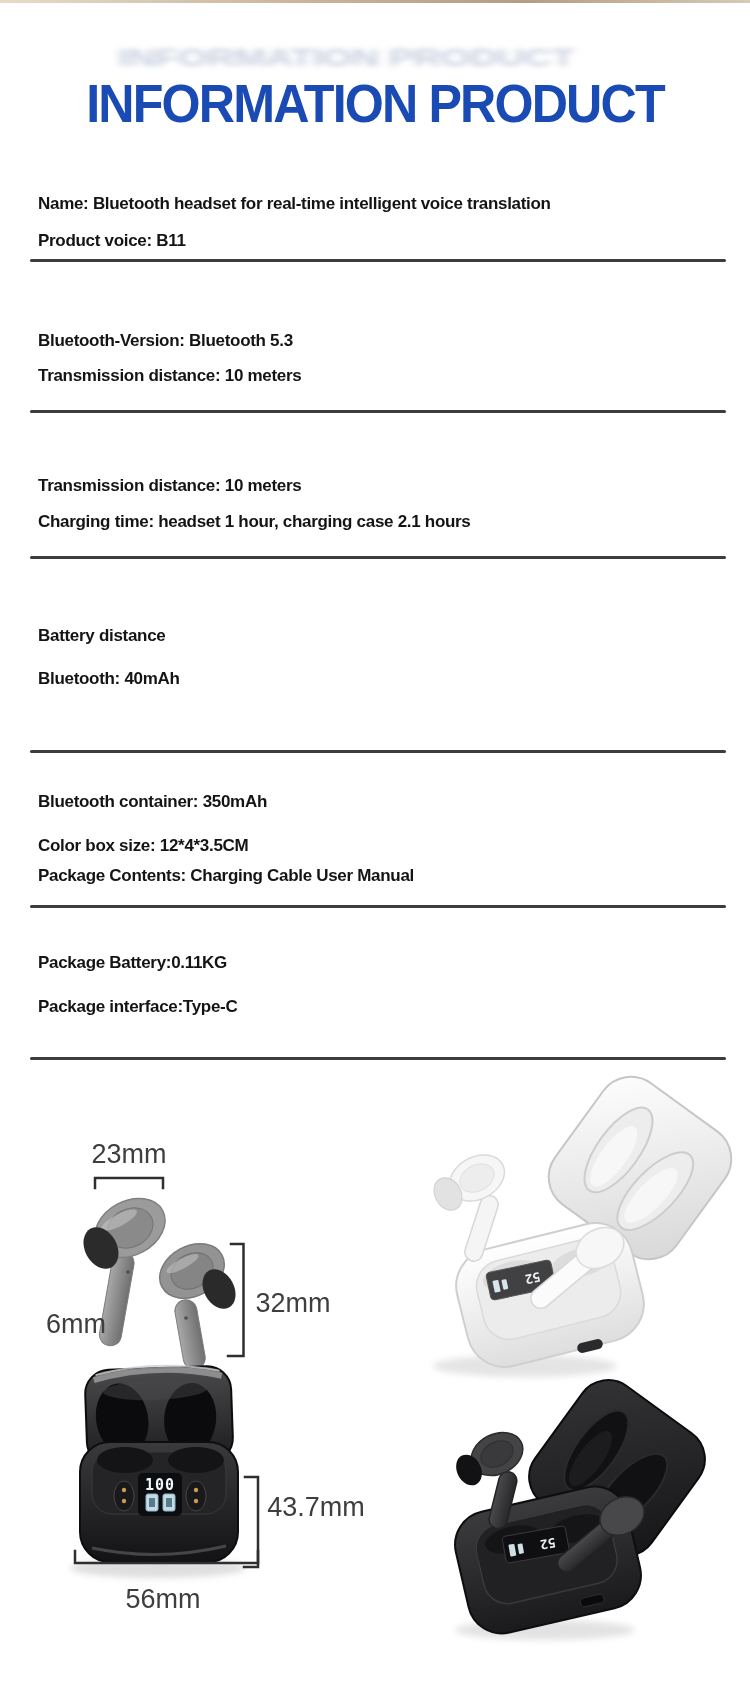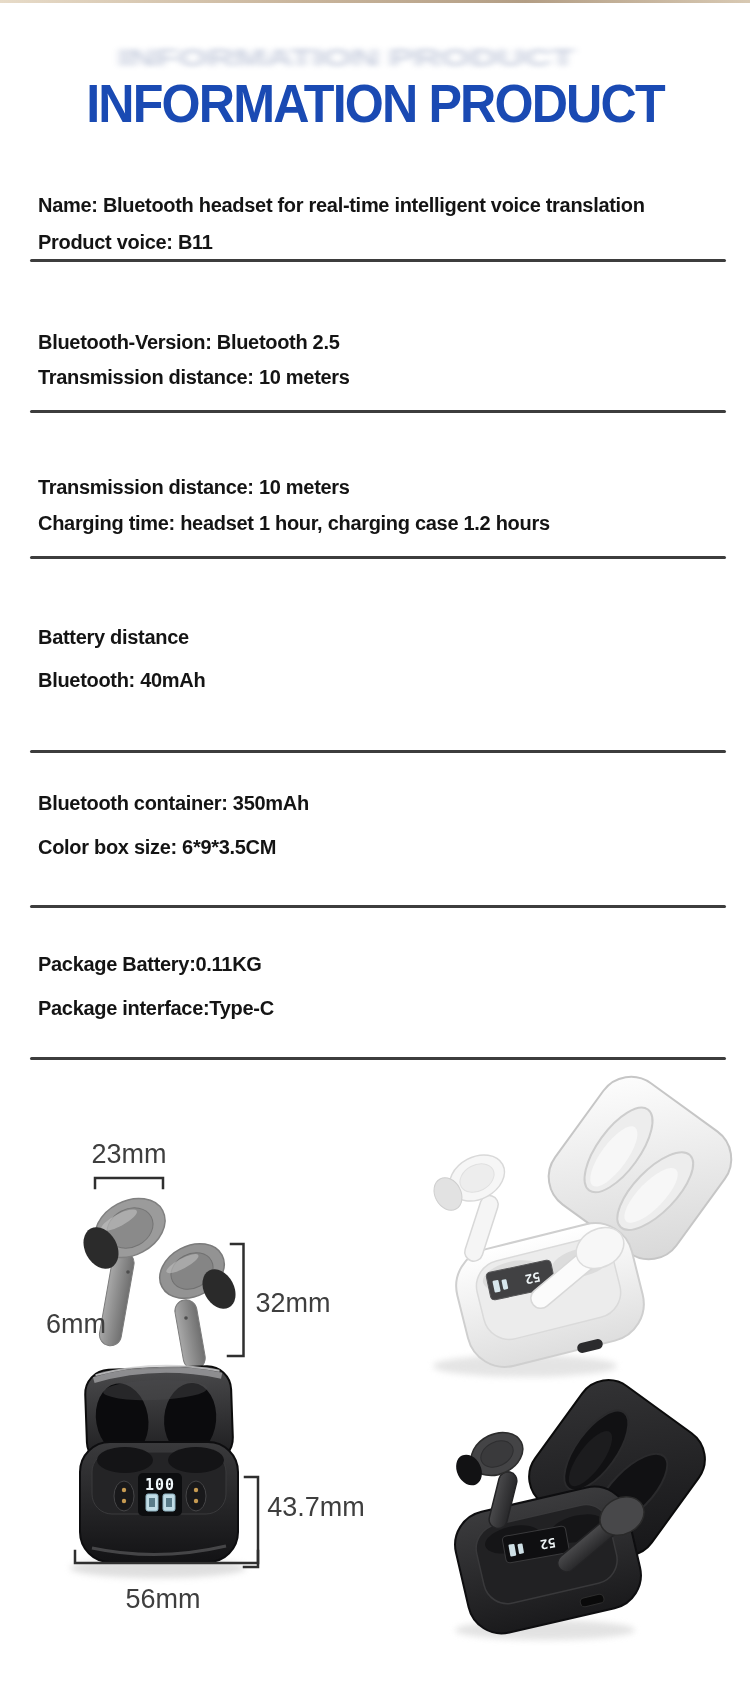--- a/index.html
+++ b/index.html
@@ -6,21 +6,21 @@
   .page{position:relative;width:750px;height:1685px;background:#ffffff;overflow:hidden;
         font-family:"Liberation Sans",sans-serif;}
   .topline{position:absolute;top:0;left:0;width:750px;height:3px;
            background:linear-gradient(to right,#e7dbc8,#c9b59c 40%,#b39e85 70%,#d8c9b3);}
   .ghost-title{position:absolute;top:44px;left:118px;font-size:44px;font-weight:700;
                letter-spacing:-1px;color:#7585ad;opacity:.38;filter:blur(5px);
                transform:scale(.88,.55);transform-origin:top left;white-space:nowrap;}
   .title{position:absolute;top:76px;left:0;width:750px;text-align:center;
          font-size:54px;line-height:1;font-weight:700;color:#1a4ab3;letter-spacing:-2px;
          transform:scaleX(.93);transform-origin:center;white-space:nowrap;margin:0;}
-  .spec{position:absolute;left:38px;margin:0;font-size:20px;font-weight:700;color:#141414;
+  .spec{position:absolute;left:38px;margin:0;font-size:17px;font-weight:700;color:#141414;
         letter-spacing:-.3px;white-space:nowrap;}
   .divider{position:absolute;left:30px;width:696px;height:3px;background:#3d3d3d;border-radius:2px;}
   .figure{position:absolute;top:1057px;left:0;}
   .dim-label{font-size:27px;fill:#3e3e3e;font-family:"Liberation Sans",sans-serif;}
   .bracket{fill:none;stroke:#2f2f2f;stroke-width:2.5;stroke-linecap:square;}
   .led-big{font-family:"DejaVu Sans Mono",monospace;font-size:15px;font-weight:bold;
            fill:#f0f8fb;letter-spacing:1px;}
   .led-small{font-family:"DejaVu Sans Mono",monospace;font-size:13px;font-weight:bold;fill:#eef4f6;}
 </style>
 </head>
@@ -30,34 +30,35 @@
 
   <div class="topline"></div>
 
   <div class="ghost-title">INFORMATION PRODUCT</div>
   <h1 class="title">INFORMATION PRODUCT</h1>
 
   <p class="spec" style="top:194px">Name: Bluetooth headset for real-time intelligent voice translation</p>
   <p class="spec" style="top:231px">Product voice: B11</p>
   <div class="divider" style="top:259px"></div>
 
-  <p class="spec" style="top:331px">Bluetooth-Version: Bluetooth 2.5</p>
+  <p class="spec" style="top:331px">Bluetooth-Version: Bluetooth 5.3</p>
   <p class="spec" style="top:366px">Transmission distance: 10 meters</p>
   <div class="divider" style="top:410px"></div>
 
   <p class="spec" style="top:476px">Transmission distance: 10 meters</p>
-  <p class="spec" style="top:512px">Charging time: headset 1 hour, charging case 1.2 hours</p>
+  <p class="spec" style="top:512px">Charging time: headset 1 hour, charging case 2.1 hours</p>
   <div class="divider" style="top:556px"></div>
 
   <p class="spec" style="top:626px">Battery distance</p>
   <p class="spec" style="top:669px">Bluetooth: 40mAh</p>
   <div class="divider" style="top:750px"></div>
 
   <p class="spec" style="top:792px">Bluetooth container: 350mAh</p>
-  <p class="spec" style="top:836px">Color box size: 6*9*3.5CM</p>
+  <p class="spec" style="top:836px">Color box size: 12*4*3.5CM</p>
+  <p class="spec" style="top:866px">Package Contents: Charging Cable User Manual</p>
   <div class="divider" style="top:905px"></div>
 
   <p class="spec" style="top:953px">Package Battery:0.11KG</p>
   <p class="spec" style="top:997px">Package interface:Type-C</p>
   <div class="divider" style="top:1057px"></div>
 
   <svg class="figure" width="750" height="628" viewBox="0 1057 750 628">
     <defs>
       <linearGradient id="gBud" x1="0" y1="0" x2="1" y2="0">
         <stop offset="0" stop-color="#a8a8a8"></stop>

